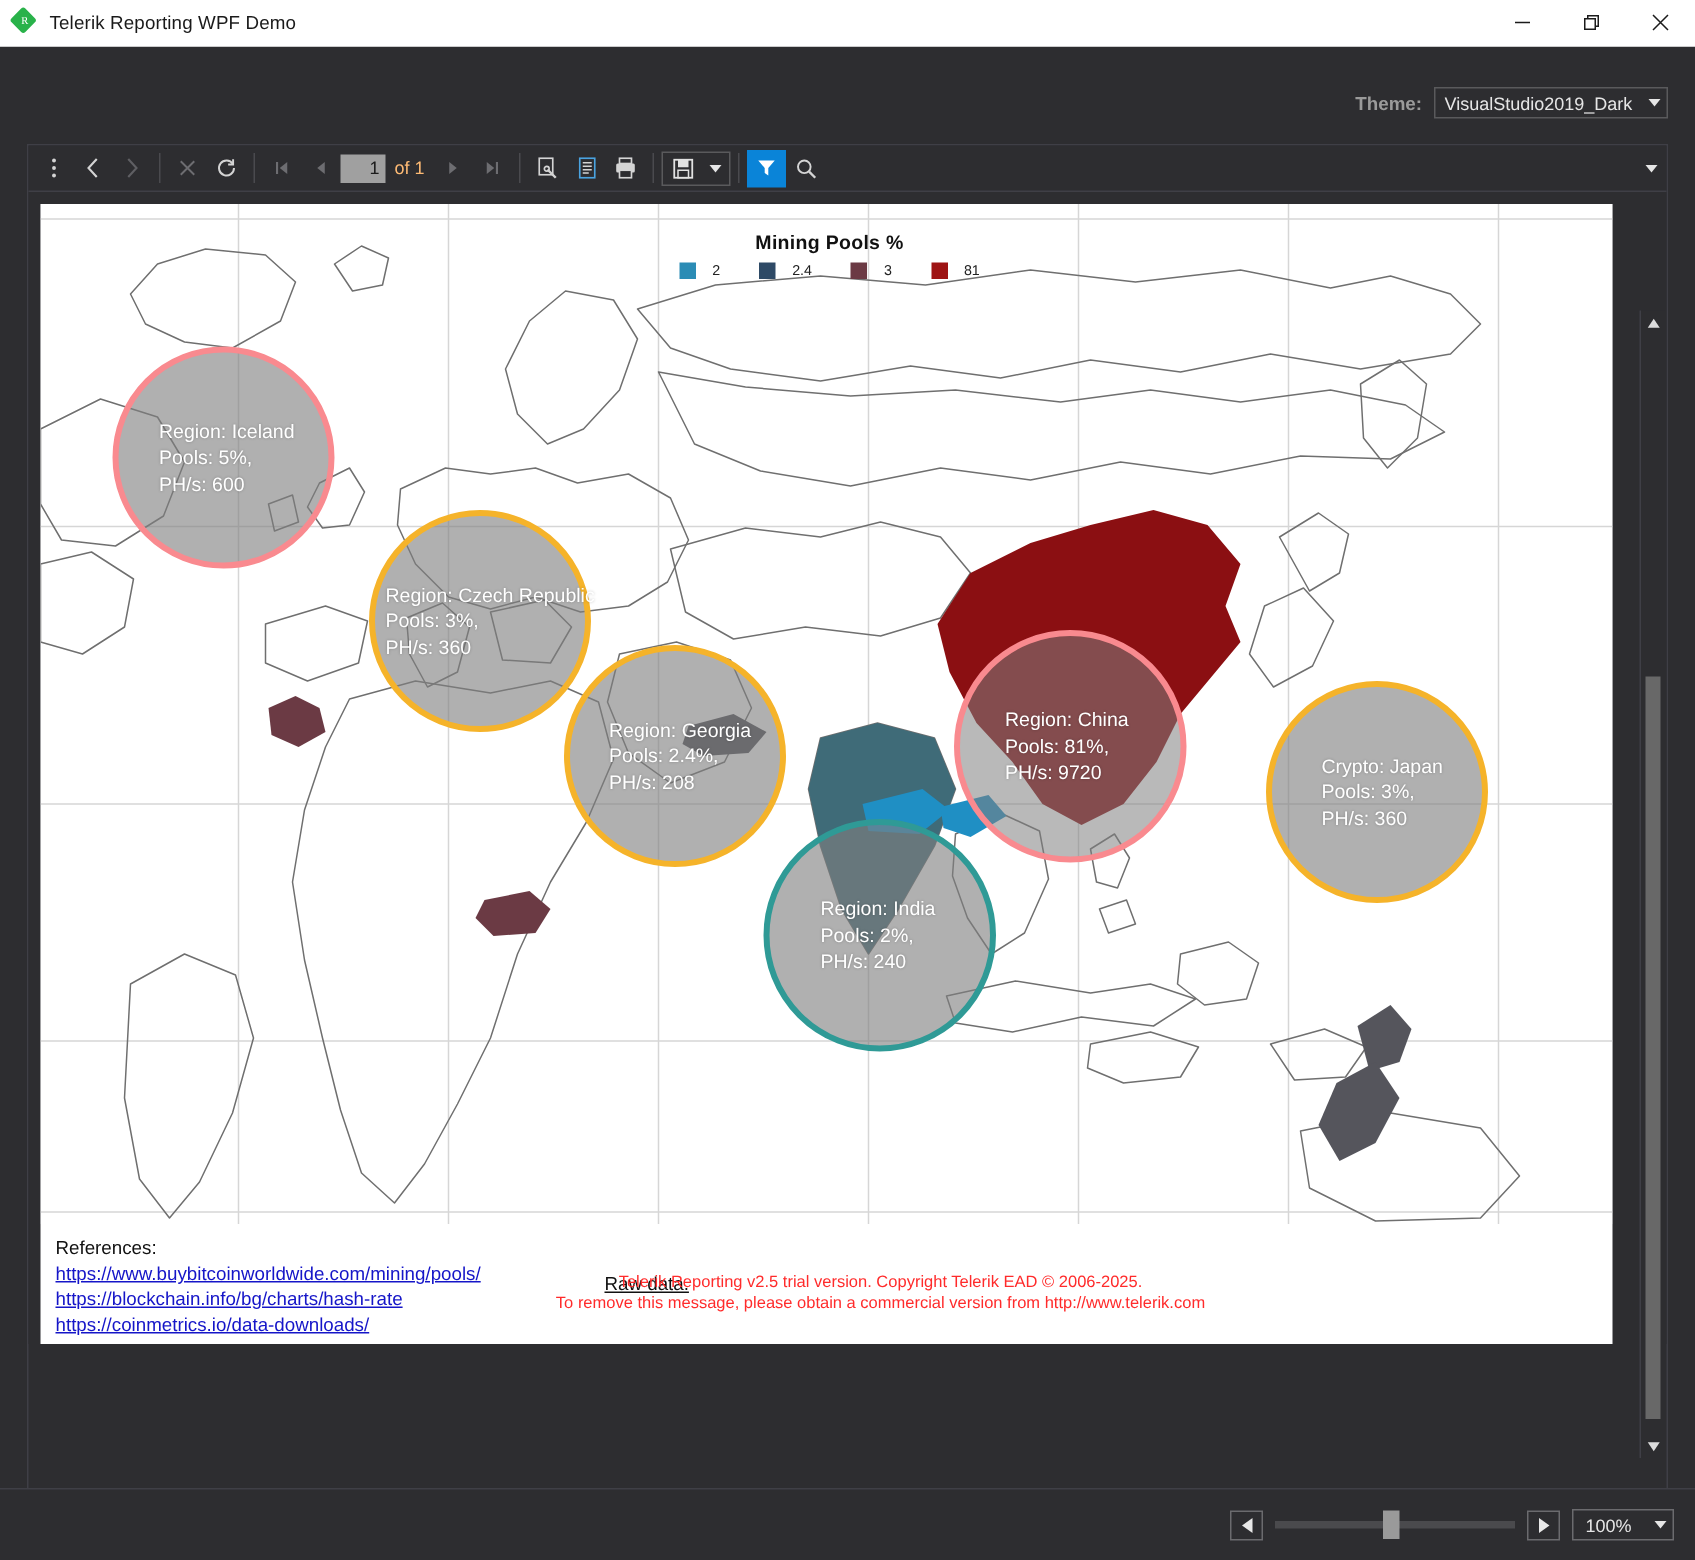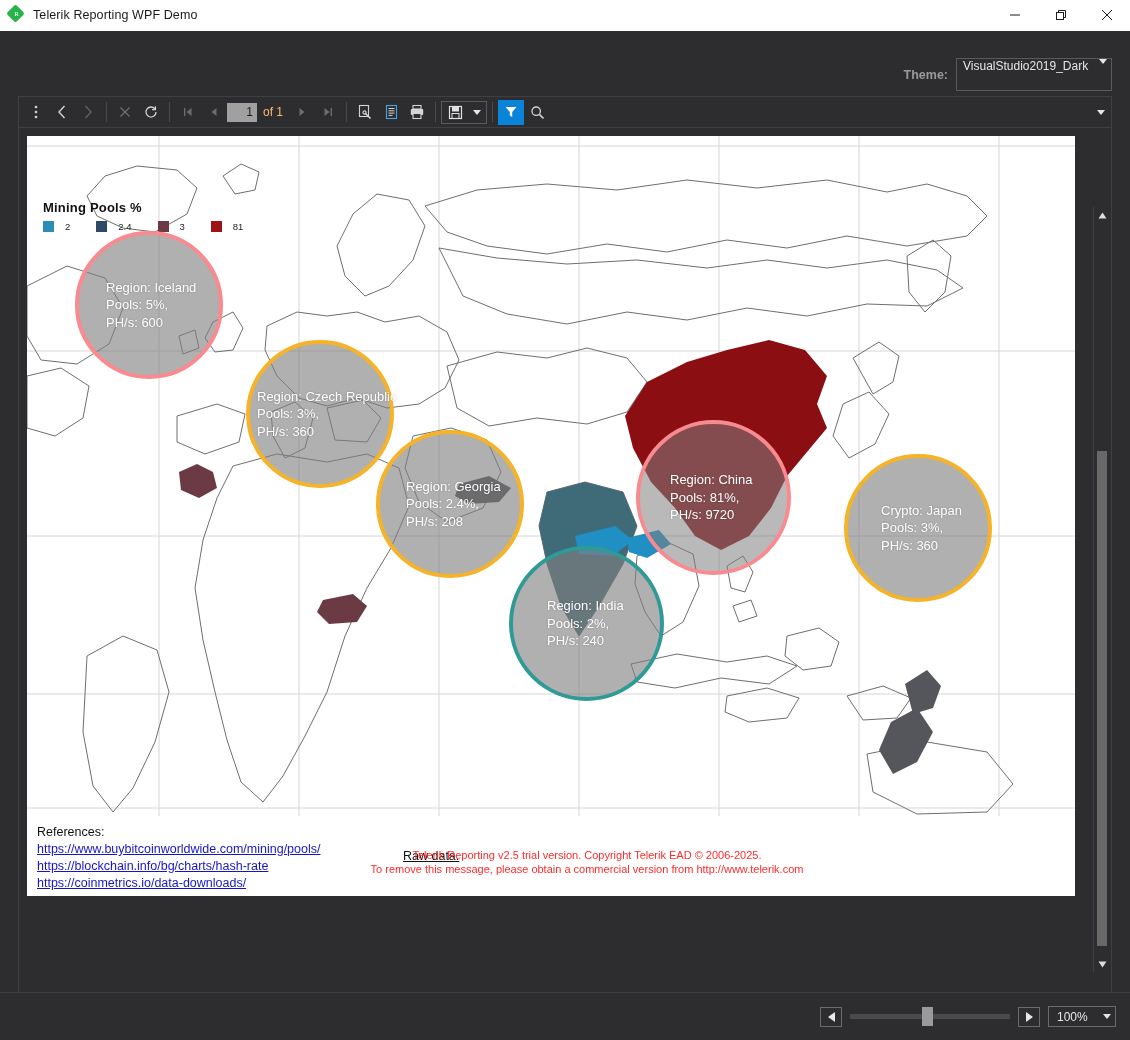--- a/index.html
+++ b/index.html
@@ -22,22 +22,22 @@
       font-family:"Liberation Serif",serif;text-align:center;line-height:8px;}
   .title-text{font-size:12.5px;color:#1a1a1a;letter-spacing:.1px;}
   .win-btns{margin-left:auto;display:flex;height:30px;}
   .win-btn{width:46px;height:30px;display:flex;align-items:center;justify-content:center;
            color:#1b1b1b;}
   .win-btn svg{display:block;}
 
   
   .theme-row{position:absolute;right:18px;top:58px;display:flex;align-items:center;gap:8px;}
   .theme-label{font-size:12.5px;color:#9a9a9a;font-weight:bold;}
-  .theme-select{width:156px;height:33px;background:#2d2d30;border:1px solid #5a5a5c;
-     display:flex;padding:0 4px 0 6px;box-sizing:border-box;}
+  .theme-select{width:156px;height:21px;background:#2d2d30;border:1px solid #5a5a5c;
+     display:flex;align-items:center;padding:0 4px 0 6px;box-sizing:border-box;}
   .theme-select .val{font-size:12px;color:#e6e6e6;flex:1;white-space:nowrap;overflow:hidden;}
   .caret{width:0;height:0;border-left:4px solid transparent;border-right:4px solid transparent;
          border-top:5px solid #e6e6e6;margin-left:4px;}
 
   
   .viewer{position:absolute;left:18px;top:96px;width:1094px;height:910px;
           background:#2d2d30;border:1px solid #3f3f46;box-sizing:border-box;}
 
   
   .toolbar{height:31px;display:flex;align-items:center;background:#2d2d30;
@@ -66,21 +66,21 @@
   .cal-ico:after{content:"12";position:absolute;left:0;right:0;bottom:0px;font-size:6px;color:#cfcfd2;
                  text-align:center;line-height:7px;font-family:"Liberation Sans",sans-serif;}
 
   
   .report-wrap{position:relative;height:auto;background:#2d2d30;padding:8px 8px 0 8px;box-sizing:border-box;}
   .page{position:relative;width:1048px;height:760px;background:#ffffff;overflow:hidden;}
 
   
   .mapbox{position:absolute;left:0;top:0;width:1048px;height:680px;}
 
-  .legend{position:absolute;left:16px;right:0;top:18px;pointer-events:none;margin-top:46px;}
+  .legend{position:absolute;left:4px;right:0;top:18px;text-align:center;pointer-events:none;}
   .legend-title{font-size:13px;font-weight:bold;color:#111;letter-spacing:.2px;}
   .legend-items{display:inline-flex;align-items:center;gap:0px;margin-top:6px;}
   .legend-item{display:inline-flex;align-items:center;}
   .legend-sw{width:11px;height:11px;display:inline-block;}
   .legend-txt{font-size:9.5px;color:#222;margin:0 26px 0 11px;}
 
   
   .bubble{position:absolute;border-radius:50%;box-sizing:border-box;
           display:flex;flex-direction:column;justify-content:center;}
   .bubble span{font-size:13px;color:#ffffff;line-height:17.5px;white-space:nowrap;

